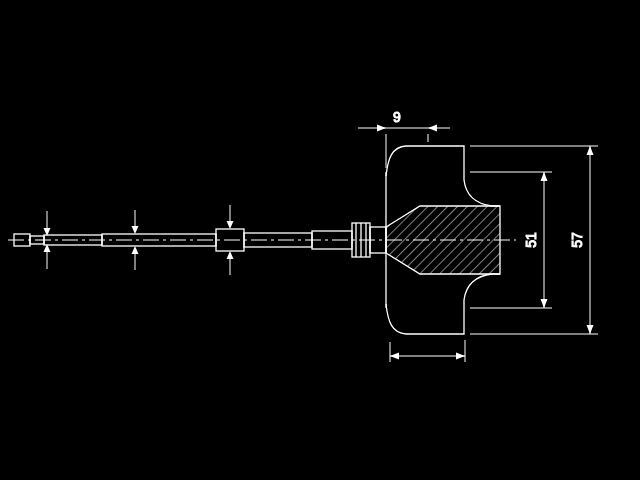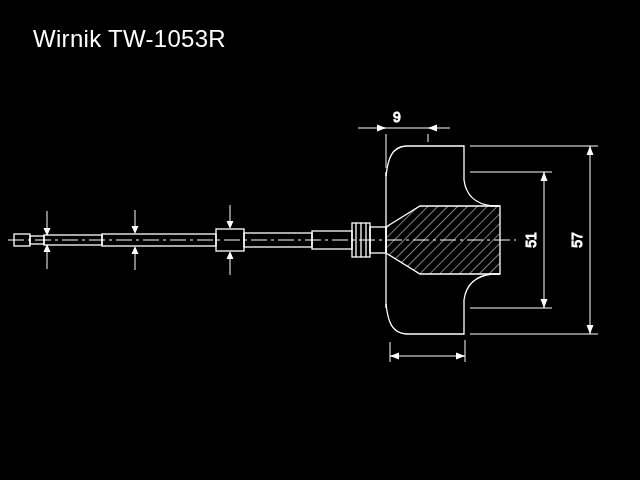--- a/index.html
+++ b/index.html
@@ -25,21 +25,20 @@
   svg.drawing{position:absolute;left:0;top:0;}
   svg .stroke{stroke:#ffffff;fill:none;}
   svg text{fill:#ffffff;font-family:"Liberation Sans",sans-serif;font-size:14px;}
 </style>
 </head>
 <body>
 
 <div class="screen">
 
   <div class="title-block">
-    <div class="title-line">Wirnik TW-1053R</div>
   </div>
 
   <svg class="drawing" width="640" height="480" viewBox="0 0 640 480">
 
     <defs>
       <pattern id="hatch" patternUnits="userSpaceOnUse" width="7" height="7" patternTransform="rotate(45)">
         <line x1="0" y1="0" x2="0" y2="7" stroke="#ffffff" stroke-width="1"></line>
       </pattern>
     </defs>
 

